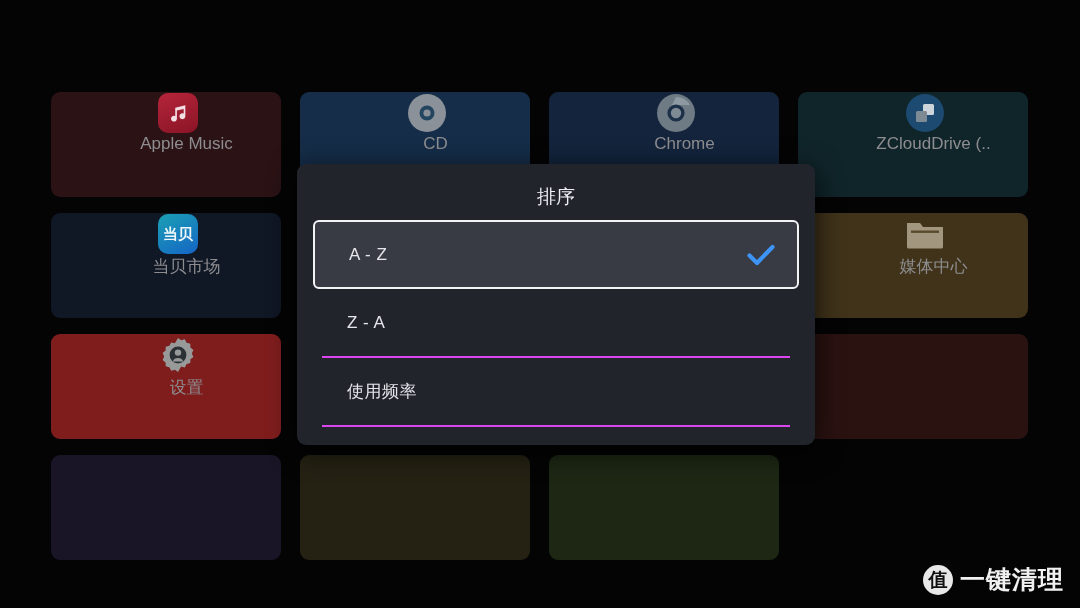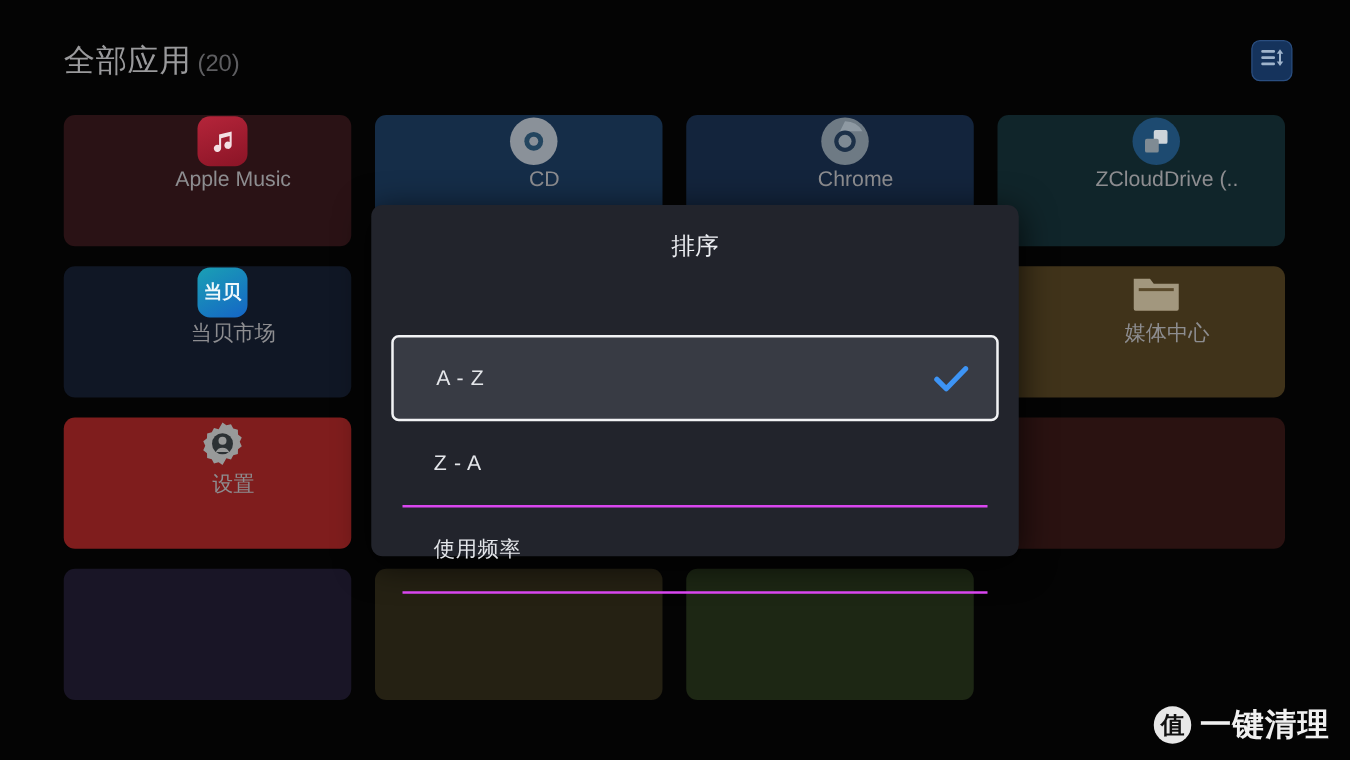--- a/index.html
+++ b/index.html
@@ -126,21 +126,21 @@
     position: absolute;
     top: 20px;
     left: 0; right: 0;
     text-align: center;
     font-size: 19px;
     color: #eceef2;
   }
   #dialog-options {
     position: absolute;
     top: 56px;
-    left: 0; right: 0; margin-top: 48px;
+    left: 0; right: 0;
   }
   .option-row {
     position: relative;
     height: 69px;
     display: flex;
     align-items: center;
     box-sizing: border-box;
   }
   .option-row .opt-label {
     font-size: 17px;
@@ -195,37 +195,20 @@
     color: #fafafa;
     font-weight: bold;
     letter-spacing: 1px;
   }
 </style>
 </head>
 <body>
 
 <div id="screen">
 
-  <div id="header">
-    <div id="page-title-wrap">
-      <span id="page-title">全部应用</span><span id="page-count">(20)</span>
-    </div>
-    <div id="sort-button">
-      <span>
-        <svg width="20" height="18" viewBox="0 0 20 18">
-          <rect x="1" y="3" width="11" height="2.1" rx="1" fill="#9fb4cc"></rect>
-          <rect x="1" y="8" width="11" height="2.1" rx="1" fill="#9fb4cc"></rect>
-          <rect x="1" y="13" width="11" height="2.1" rx="1" fill="#9fb4cc"></rect>
-          <path d="M16 2.4 L18.6 6 L13.4 6 Z" fill="#9fb4cc"></path>
-          <rect x="15.2" y="5.5" width="1.6" height="7.2" fill="#9fb4cc"></rect>
-          <path d="M16 15.8 L18.6 12.2 L13.4 12.2 Z" fill="#9fb4cc"></path>
-        </svg>
-      </span>
-    </div>
-  </div>
 
   <div id="grid">
 
     <div class="card" style="background:#2a1215">
       <div class="card-icon">
         <div class="tile" style="background:linear-gradient(160deg,#b5253a,#8a1426)">
           <svg width="22" height="22" viewBox="0 0 24 24" fill="#f3dfe3">
             <path d="M20 3.5 L9 6.2 v9.1 a3.2 3.2 0 1 0 1.8 2.9 V9.3 l7.4-1.8 v5.1 a3.2 3.2 0 1 0 1.8 2.9 Z"></path>
           </svg>
         </div>

